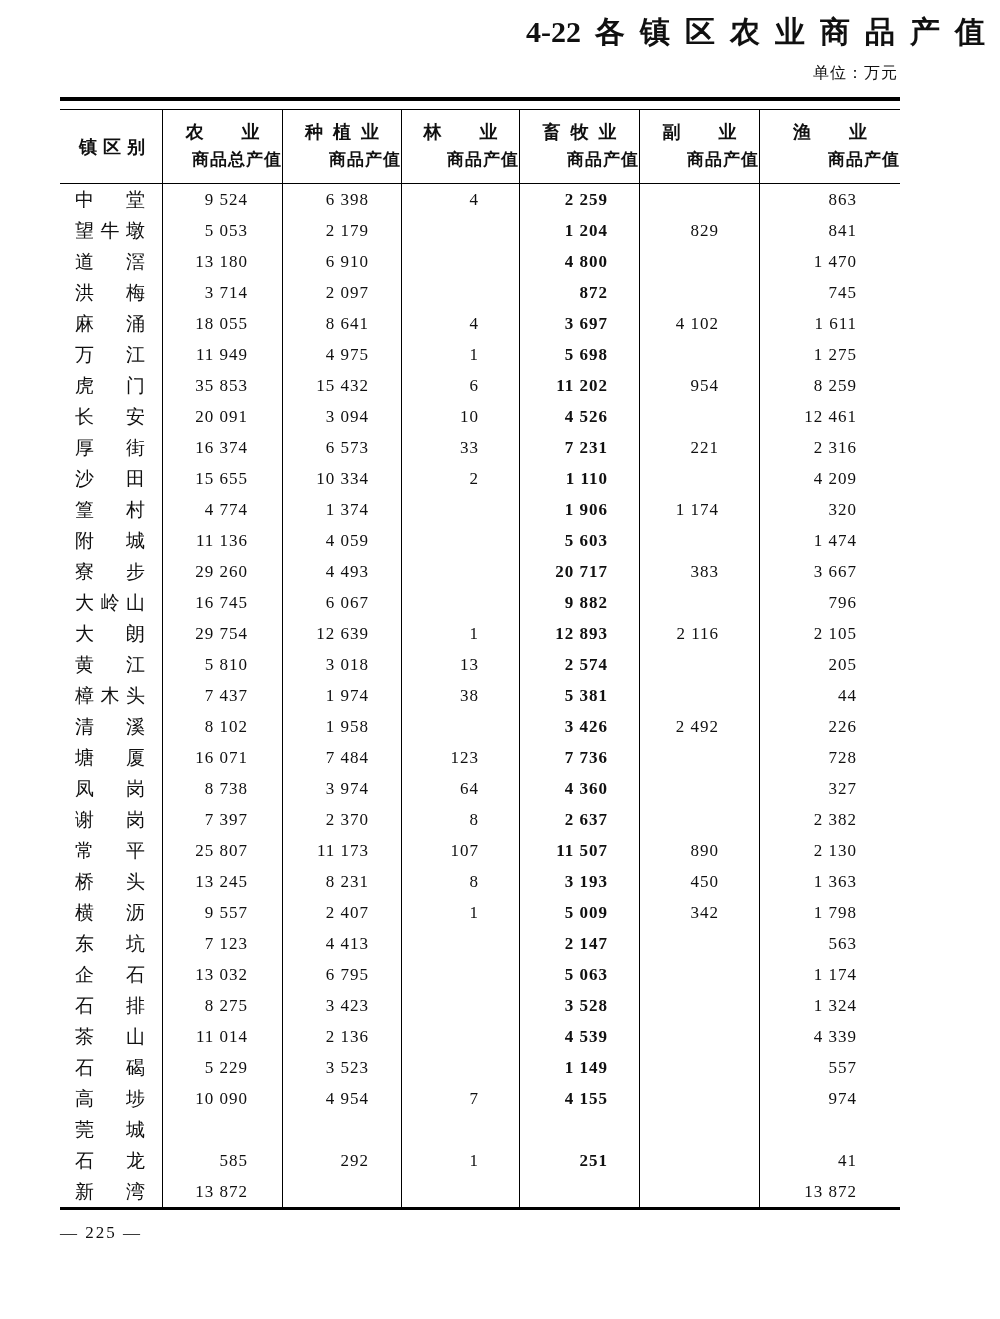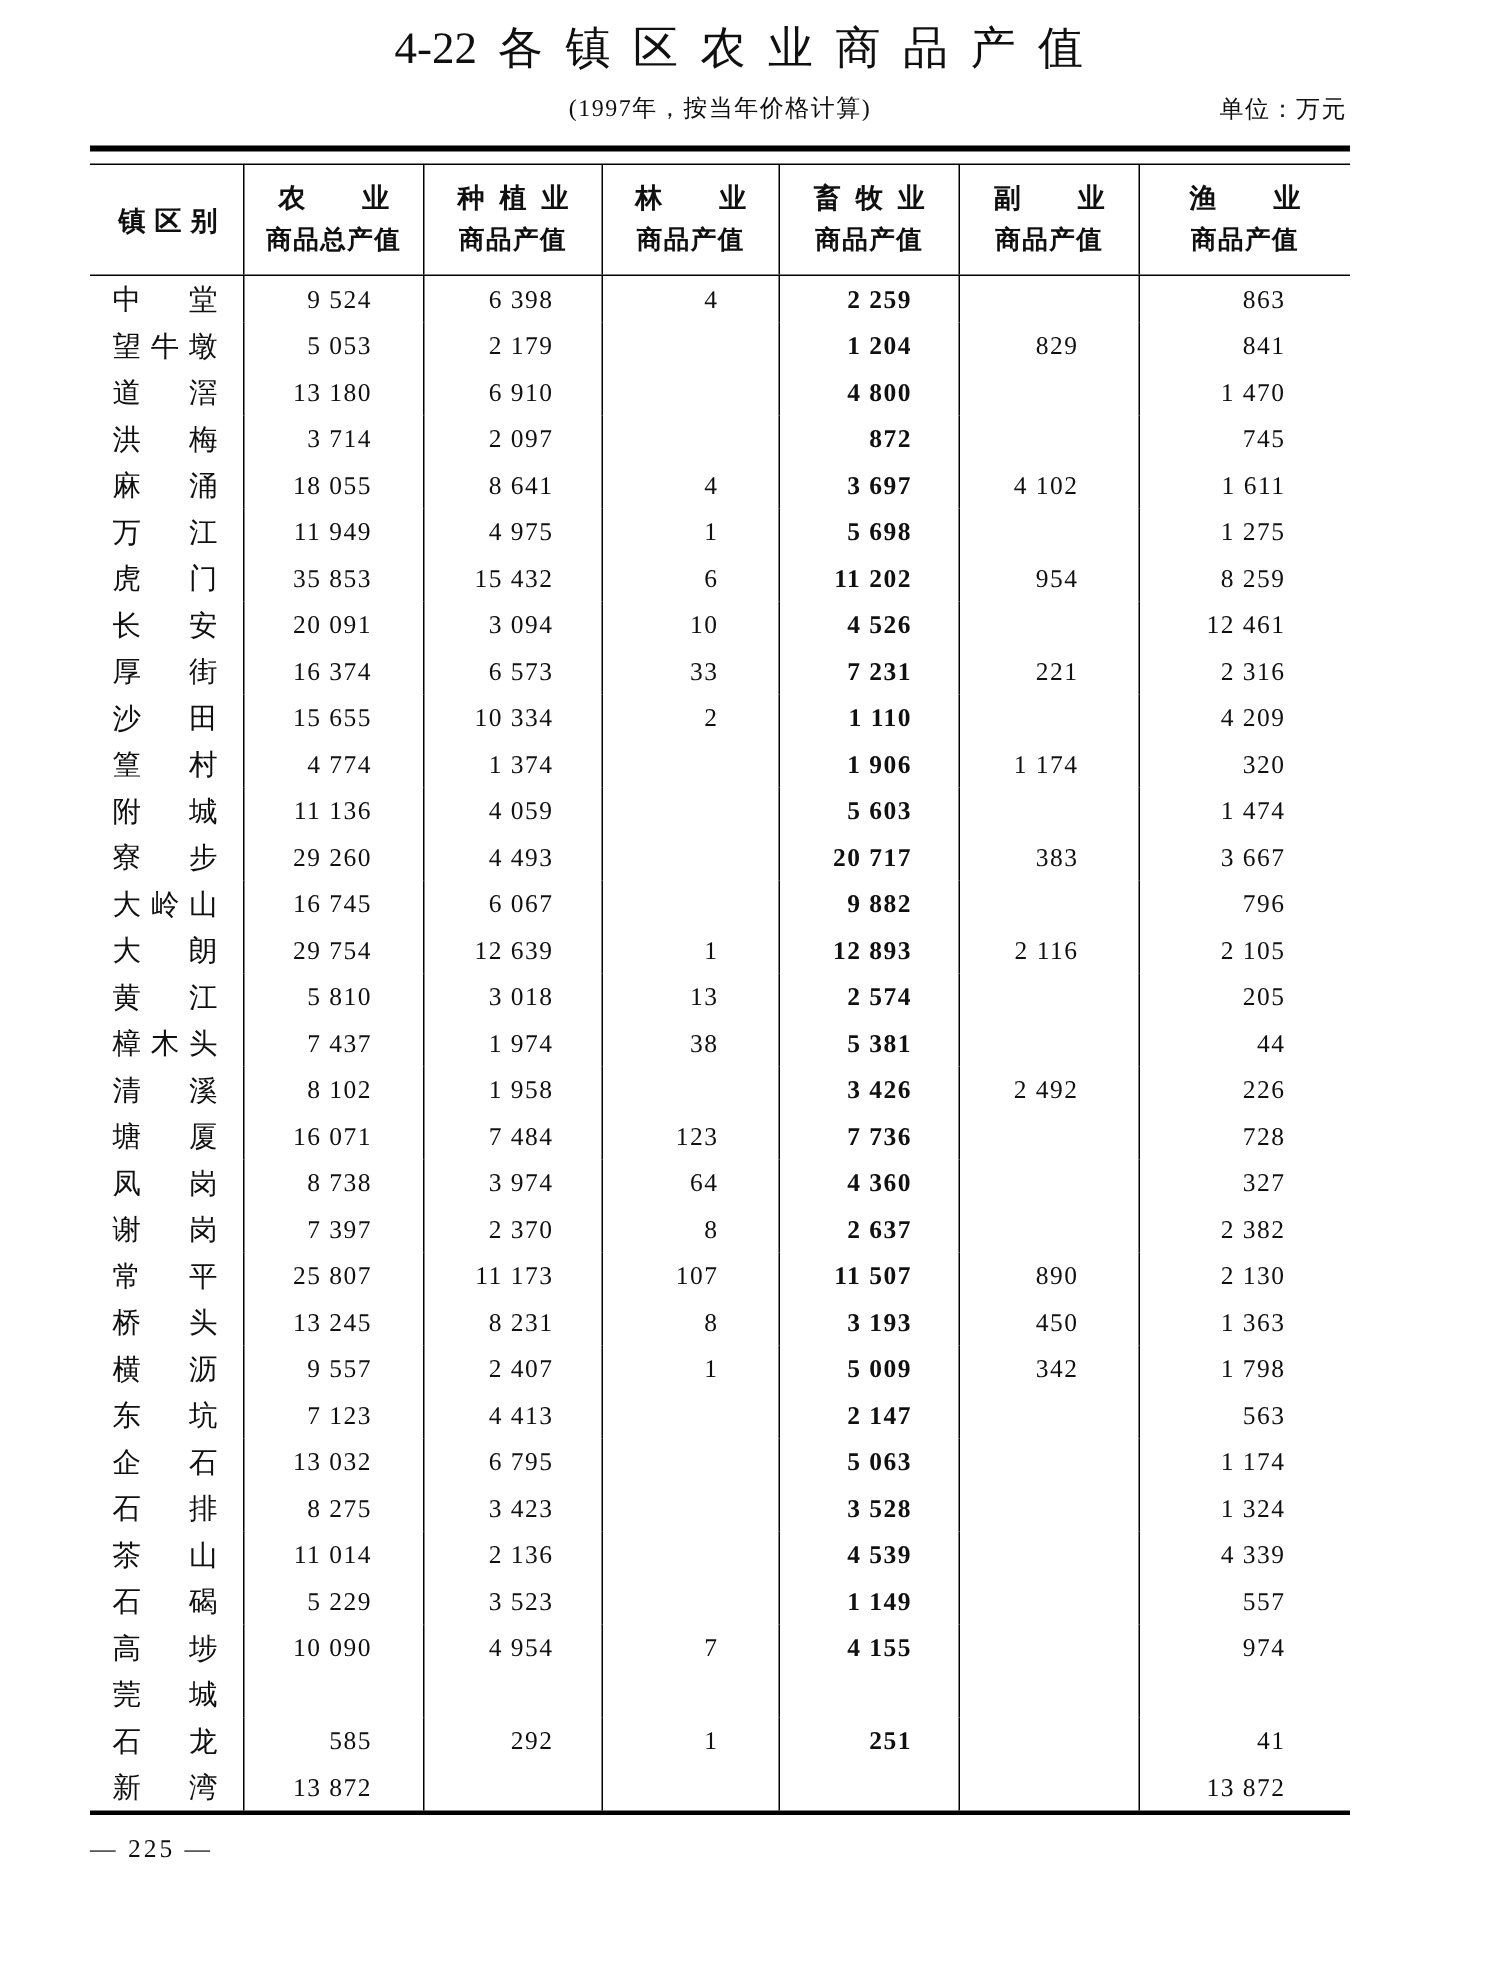--- a/index.html
+++ b/index.html
@@ -7,21 +7,21 @@
   body {
     width: 1000px; height: 1319px;
     position: relative;
     color: #101010;
     font-family: "Liberation Serif", "DejaVu Serif", serif;
   }
 
   
   .page-title {
     position: absolute; top: 12px; left: 0; width: 100%;
-    text-align: center; font-size: 30px; font-weight: normal;
+    text-align: right; font-size: 30px; font-weight: bold;
     white-space: nowrap;
   }
   .title-text { letter-spacing: 15px; margin-left: 14px; }
 
   
   .meta {
     position: absolute; top: 62px; left: 60px; width: 840px; height: 26px;
     font-size: 16px;
   }
   .subtitle { display: block; text-align: center; letter-spacing: 1px; }
@@ -40,21 +40,21 @@
   }
   .grid > div { border-right: 1px solid #000; }
   .grid > div:last-child { border-right: none; }
 
   .header { height: 74px; border-bottom: 1px solid #000; }
   .hcell {
     display: flex; flex-direction: column;
     justify-content: space-evenly; padding: 7px 0 9px 0;
   }
   .hline1 { width: 74px; margin: 0 auto; font-size: 18px; font-weight: bold; }
-  .hline2 { text-align: center; font-size: 17px; font-weight: bold; letter-spacing: 1px; }
+  .hline2 { text-align: right; font-size: 17px; font-weight: bold; letter-spacing: 1px; }
   .hcell-town { display: flex; align-items: center; }
   .town-header { width: 66px; margin-left: 19px; font-size: 18px; font-weight: bold; }
 
   .row { height: 31px; }
   .row > div { display: flex; align-items: center; }
   .name-cell { }
   .town-name { width: 70px; margin-left: 15px; font-size: 19px; }
   .num-cell {
     justify-content: flex-end;
     font-size: 17px; letter-spacing: 1px;
@@ -76,21 +76,20 @@
   }
 </style>
 </head>
 <body>
 
 <div class="page-title">
   <span>4-22</span><span class="title-text">各镇区农业商品产值</span>
 </div>
 
 <div class="meta">
-  <span class="subtitle">(1997年，按当年价格计算)</span>
   <span class="unit">单位：万元</span>
 </div>
 
 <div class="stat-table">
   <div class="rule-thick"></div>
   <div class="rule-gap"></div>
   <div class="rule-thin"></div>
 
   <div class="grid header">
     <div class="hcell-town">

